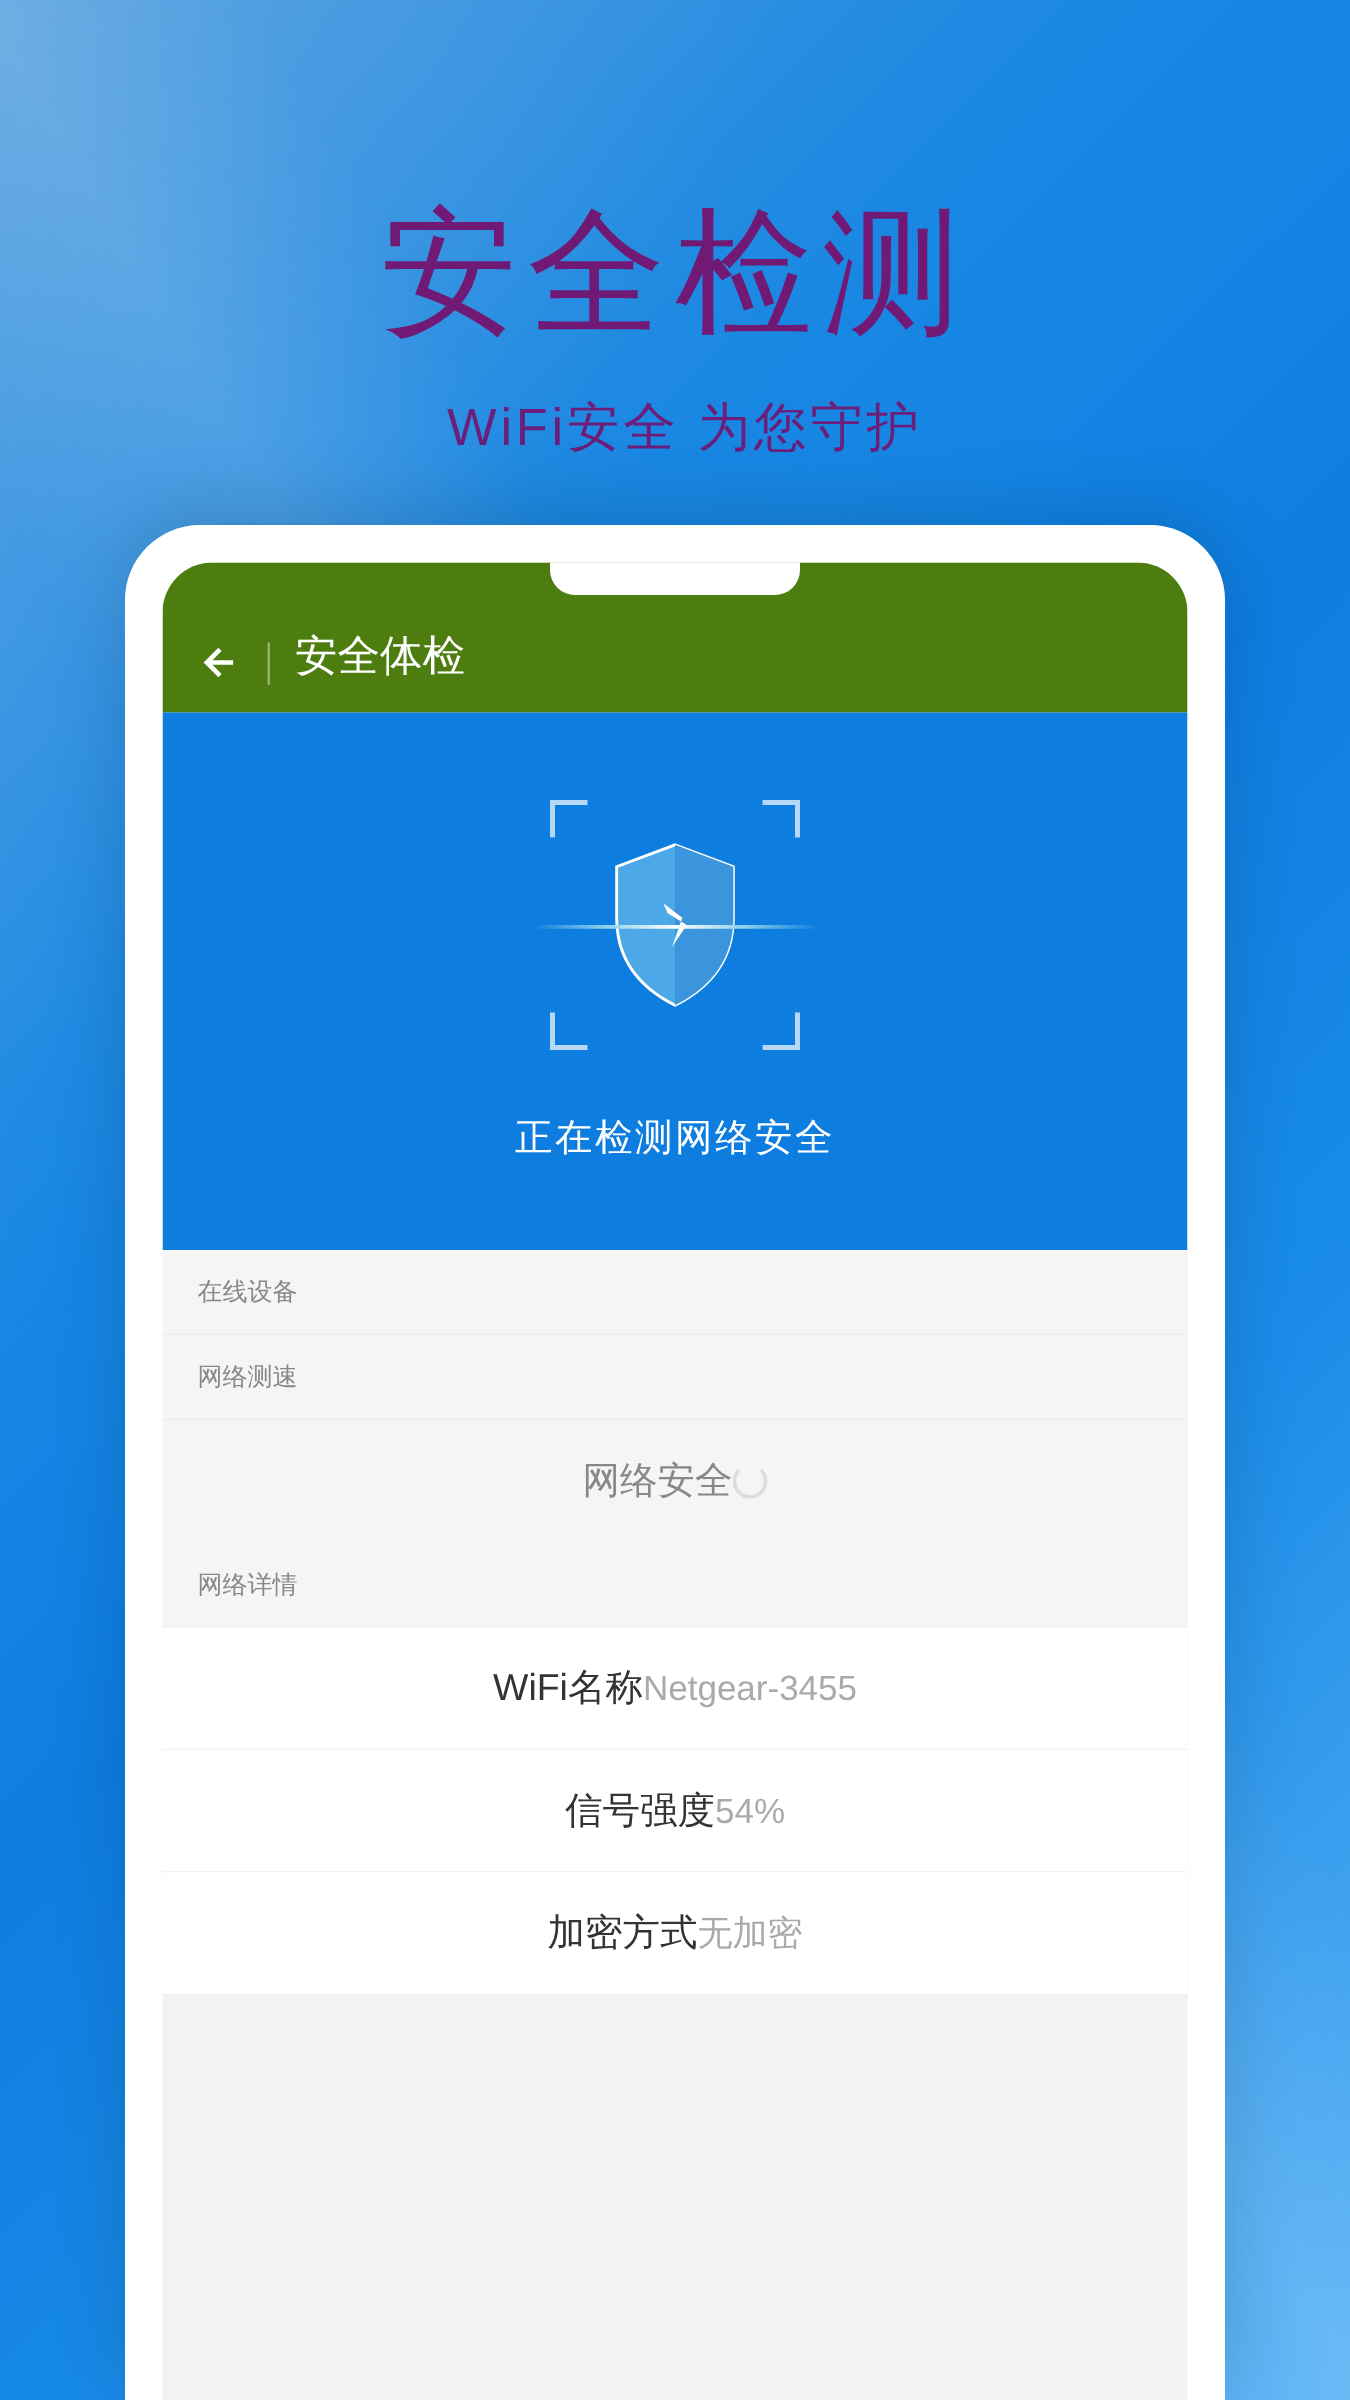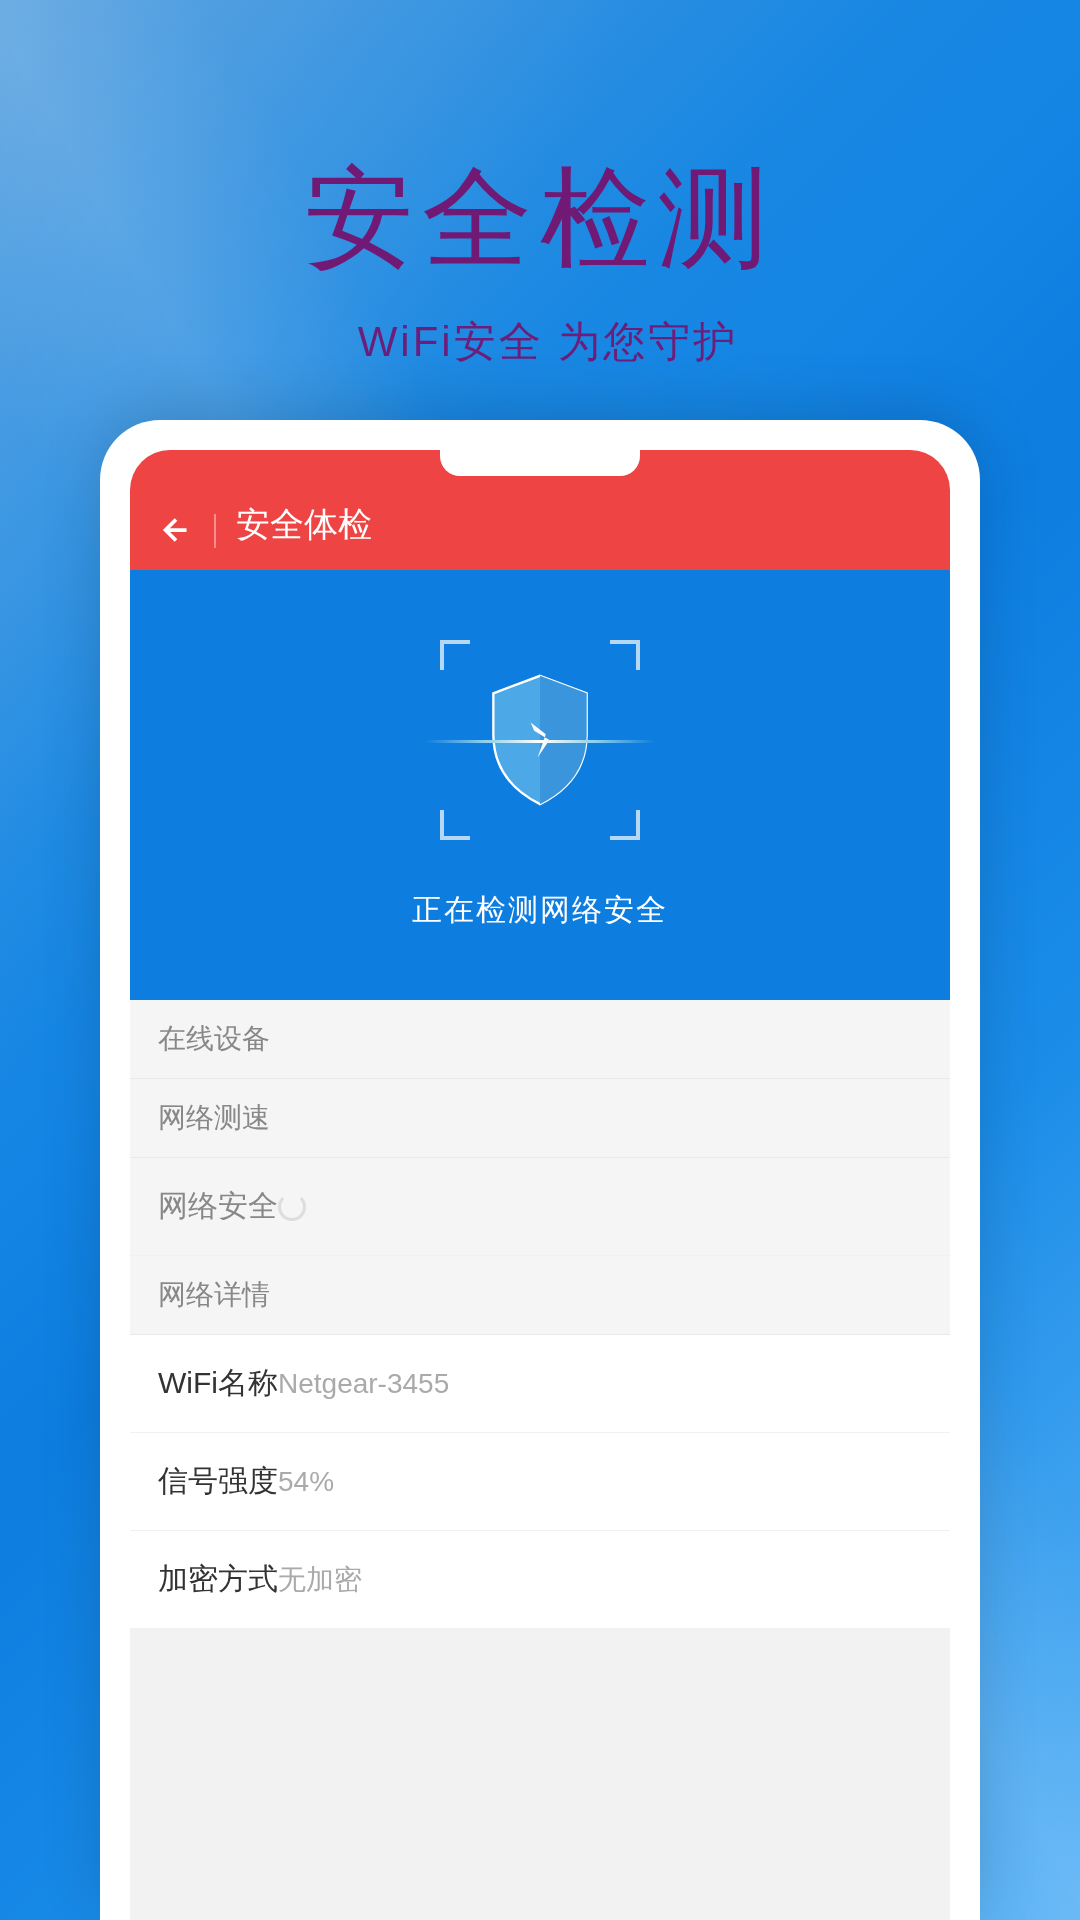--- a/index.html
+++ b/index.html
@@ -88,21 +88,21 @@
       left: 50%;
       transform: translateX(-50%);
       width: 200px;
       height: 26px;
       background: #fff;
       border-radius: 0 0 20px 20px;
       z-index: 10;
     }
     
     .app-header {
-      background: #ef4444;
+      background: #4d7c0f;
       height: 120px;
       display: flex;
       align-items: flex-end;
       padding: 0 28px 22px;
       gap: 20px;
     }
     
     .back-btn {
       color: #fff;
       display: flex;
@@ -171,29 +171,29 @@
     .scan-text {
       color: #fff;
       font-size: 30px;
       letter-spacing: 2px;
     }
     
     .section-header {
       background: #f5f5f5;
       padding: 20px 28px;
       color: #888;
-      font-size: 28px;
+      font-size: 20px;
       border-bottom: 1px solid #eaeaea;
     }
     
     .list-item {
       background: #fff;
       padding: 28px;
       display: flex;
-      justify-content: flex-start;
+      justify-content: center;
       align-items: center;
       border-bottom: 1px solid #f0f0f0;
     }
     
     .list-label {
       color: #333;
       font-size: 30px;
     }
     
     .list-value {

